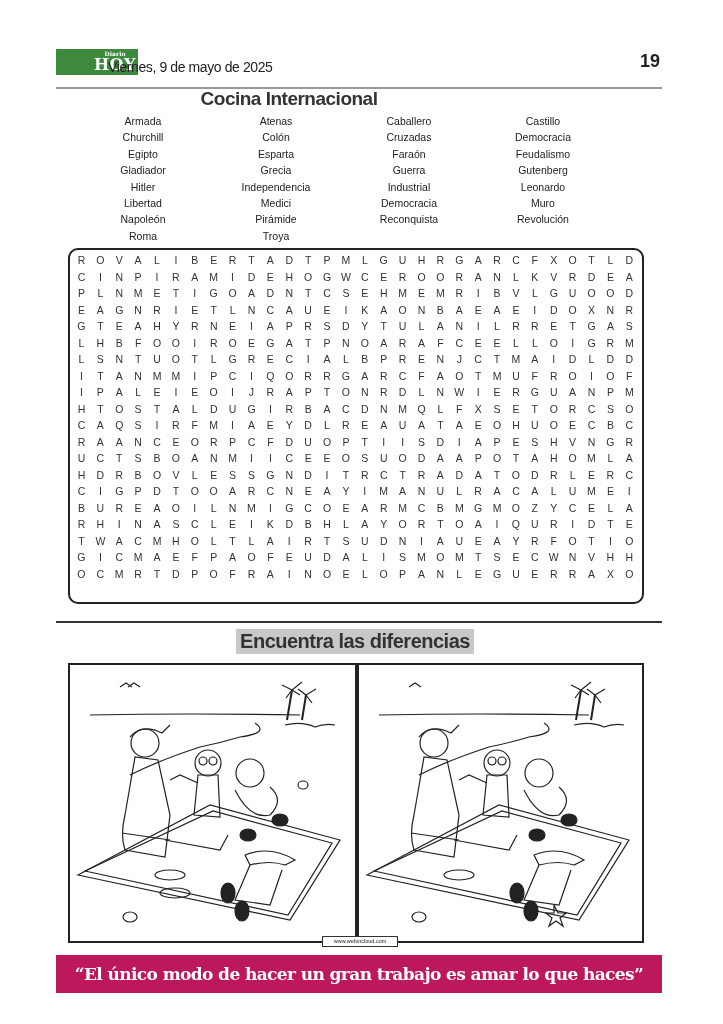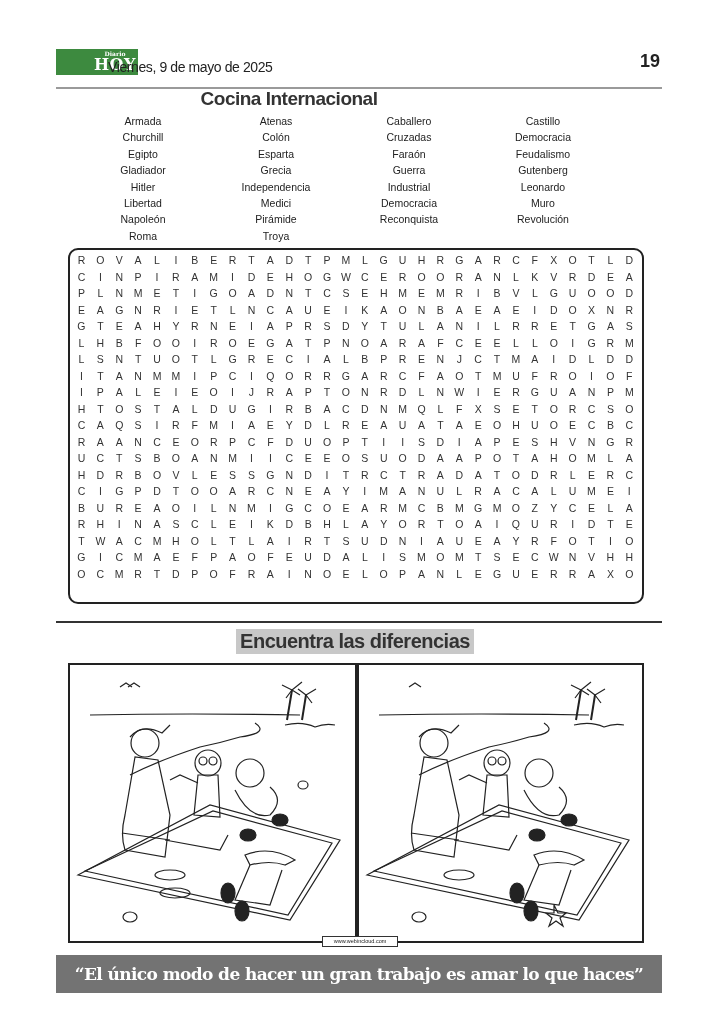--- a/index.html
+++ b/index.html
@@ -27,21 +27,21 @@
   .hr-mid { position: absolute; left: 56px; top: 621px; width: 606px; height: 2px; background: #333; }
   .diff-title { position: absolute; left: 236px; top: 629px; width: 238px; height: 25px; background: #c8c8c8;
                 text-align: center; font-size: 20px; font-weight: bold; color: #333; line-height: 25px; letter-spacing: -0.5px; }
   .pics { position: absolute; left: 68px; top: 663px; width: 576px; height: 280px; border: 2px solid #222; box-sizing: border-box; }
   .pic { position: absolute; top: 0; width: 285px; height: 276px; }
   .pic.left { left: 0; }
   .pic.right { left: 289px; }
   .pic-divider { position: absolute; left: 285px; top: 0; width: 4px; height: 276px; background: #222; }
   .credit { position: absolute; left: 252px; top: 271px; width: 74px; height: 9px; border: 1px solid #333; background: #fff;
             font-size: 5.5px; text-align: center; line-height: 9px; color: #222; }
-  .quote { position: absolute; left: 56px; top: 955px; width: 606px; height: 38px; background: #737373;
+  .quote { position: absolute; left: 56px; top: 955px; width: 606px; height: 38px; background: #be185d;
            color: #fff; text-align: center; font-family: "DejaVu Serif", serif; font-weight: bold;
            font-size: 17px; line-height: 38px; letter-spacing: -0.6px; }
 </style>
 </head>
 <body>
 
 <div class="header">
   <div class="logo">
     <span class="small">Diario</span>
     <span class="big">HOY</span>

